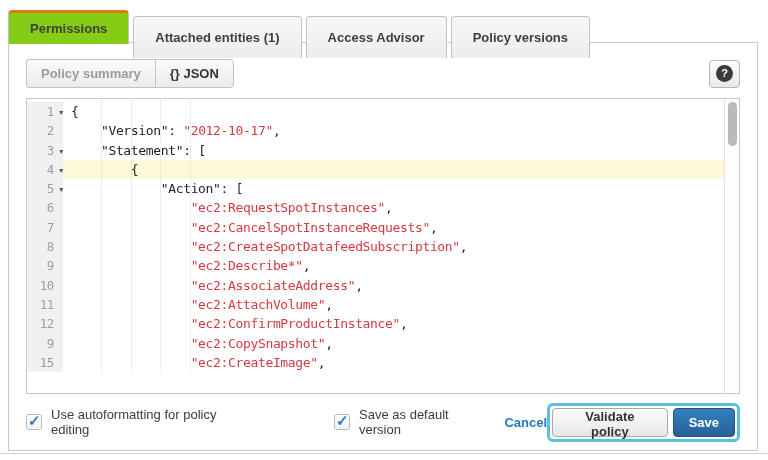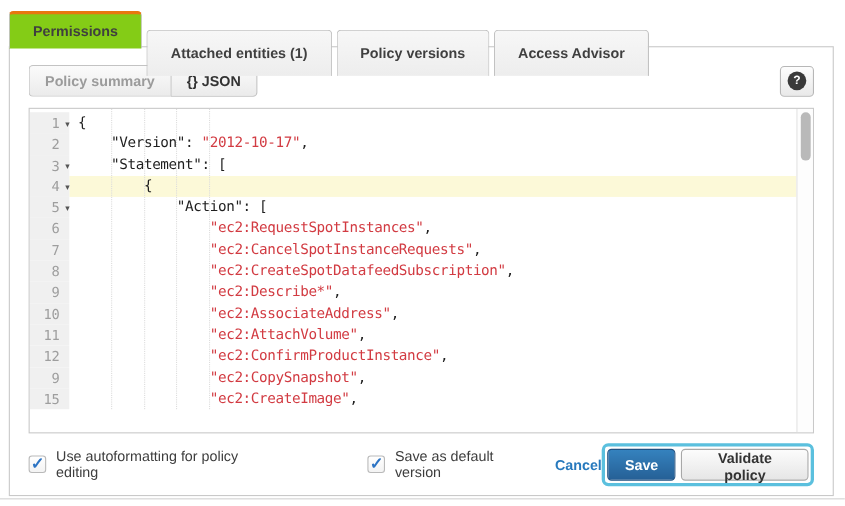--- a/index.html
+++ b/index.html
@@ -5,21 +5,21 @@
   * { box-sizing: border-box; margin: 0; padding: 0; }
   html,body { width:768px; height:460px; background:#fff; overflow:hidden;
     font-family:"Liberation Sans", sans-serif; }
   .page { position:absolute; left:8px; top:10px; width:750px; }
 
   
   .tabs { display:flex; position:relative; z-index:2; padding-left:0; height:33px; }
   .tab { border:1px solid #c2c2c2; border-bottom:none; border-radius:4px 4px 0 0;
     background:linear-gradient(#f7f7f7,#ededed); color:#3f3f3f; font-weight:bold;
     font-size:13px; padding:0 21px; margin-right:4px; display:flex; align-items:center;
-    margin-top:17px; height:42px; cursor:pointer; }
+    margin-top:6px; height:42px; cursor:pointer; }
   .tab.active { margin-top:0; height:34px; margin-bottom:-1px; background:#84cc16;
     border-top:3px solid #e8770f; z-index:3; }
 
   
   .panel { border:1px solid #c9c9c9; background:#fff; margin-top:-1px; padding:16px 17px 6px 17px; }
 
   
   .toolbar { display:flex; align-items:center; height:29px; }
   .btn-group { display:flex; }
   .seg-btn { height:29px; border:1px solid #c3c3c3; background:linear-gradient(#fbfbfb,#ebebeb);
@@ -78,22 +78,22 @@
   .bottom-line { position:absolute; left:0; top:453px; width:768px; height:1px; background:#d2d2d2; }
 </style>
 </head>
 <body>
 
 <div class="page">
 
   <div class="tabs">
       <div class="tab active">Permissions</div>
       <div class="tab">Attached entities (1)</div>
+      <div class="tab">Access Advisor</div>
       <div class="tab">Policy versions</div>
-      <div class="tab">Access Advisor</div>
     </div>
 
   <div class="panel">
 
     <div class="toolbar">
       <div class="btn-group">
         <button class="seg-btn first dim">Policy summary</button>
         <button class="seg-btn last">{} JSON</button>
       </div>
       <button class="help-btn">
@@ -177,21 +177,21 @@
         <span class="chk-label">Use autoformatting for policy editing</span>
       </div>
       <div class="chk-group grp2">
         <span class="checkbox">
           <span class="mark">✓</span>
         </span>
         <span class="chk-label">Save as default version</span>
       </div>
       <a class="cancel-link">Cancel</a>
       <div class="focus-ring">
+        <button class="btn btn-validate">Validate policy</button>
         <button class="btn btn-save">Save</button>
-        <button class="btn btn-validate">Validate policy</button>
       </div>
     </div>
 
   </div>
 </div>
 
 <div class="bottom-line"></div>
 
 </body></html>

